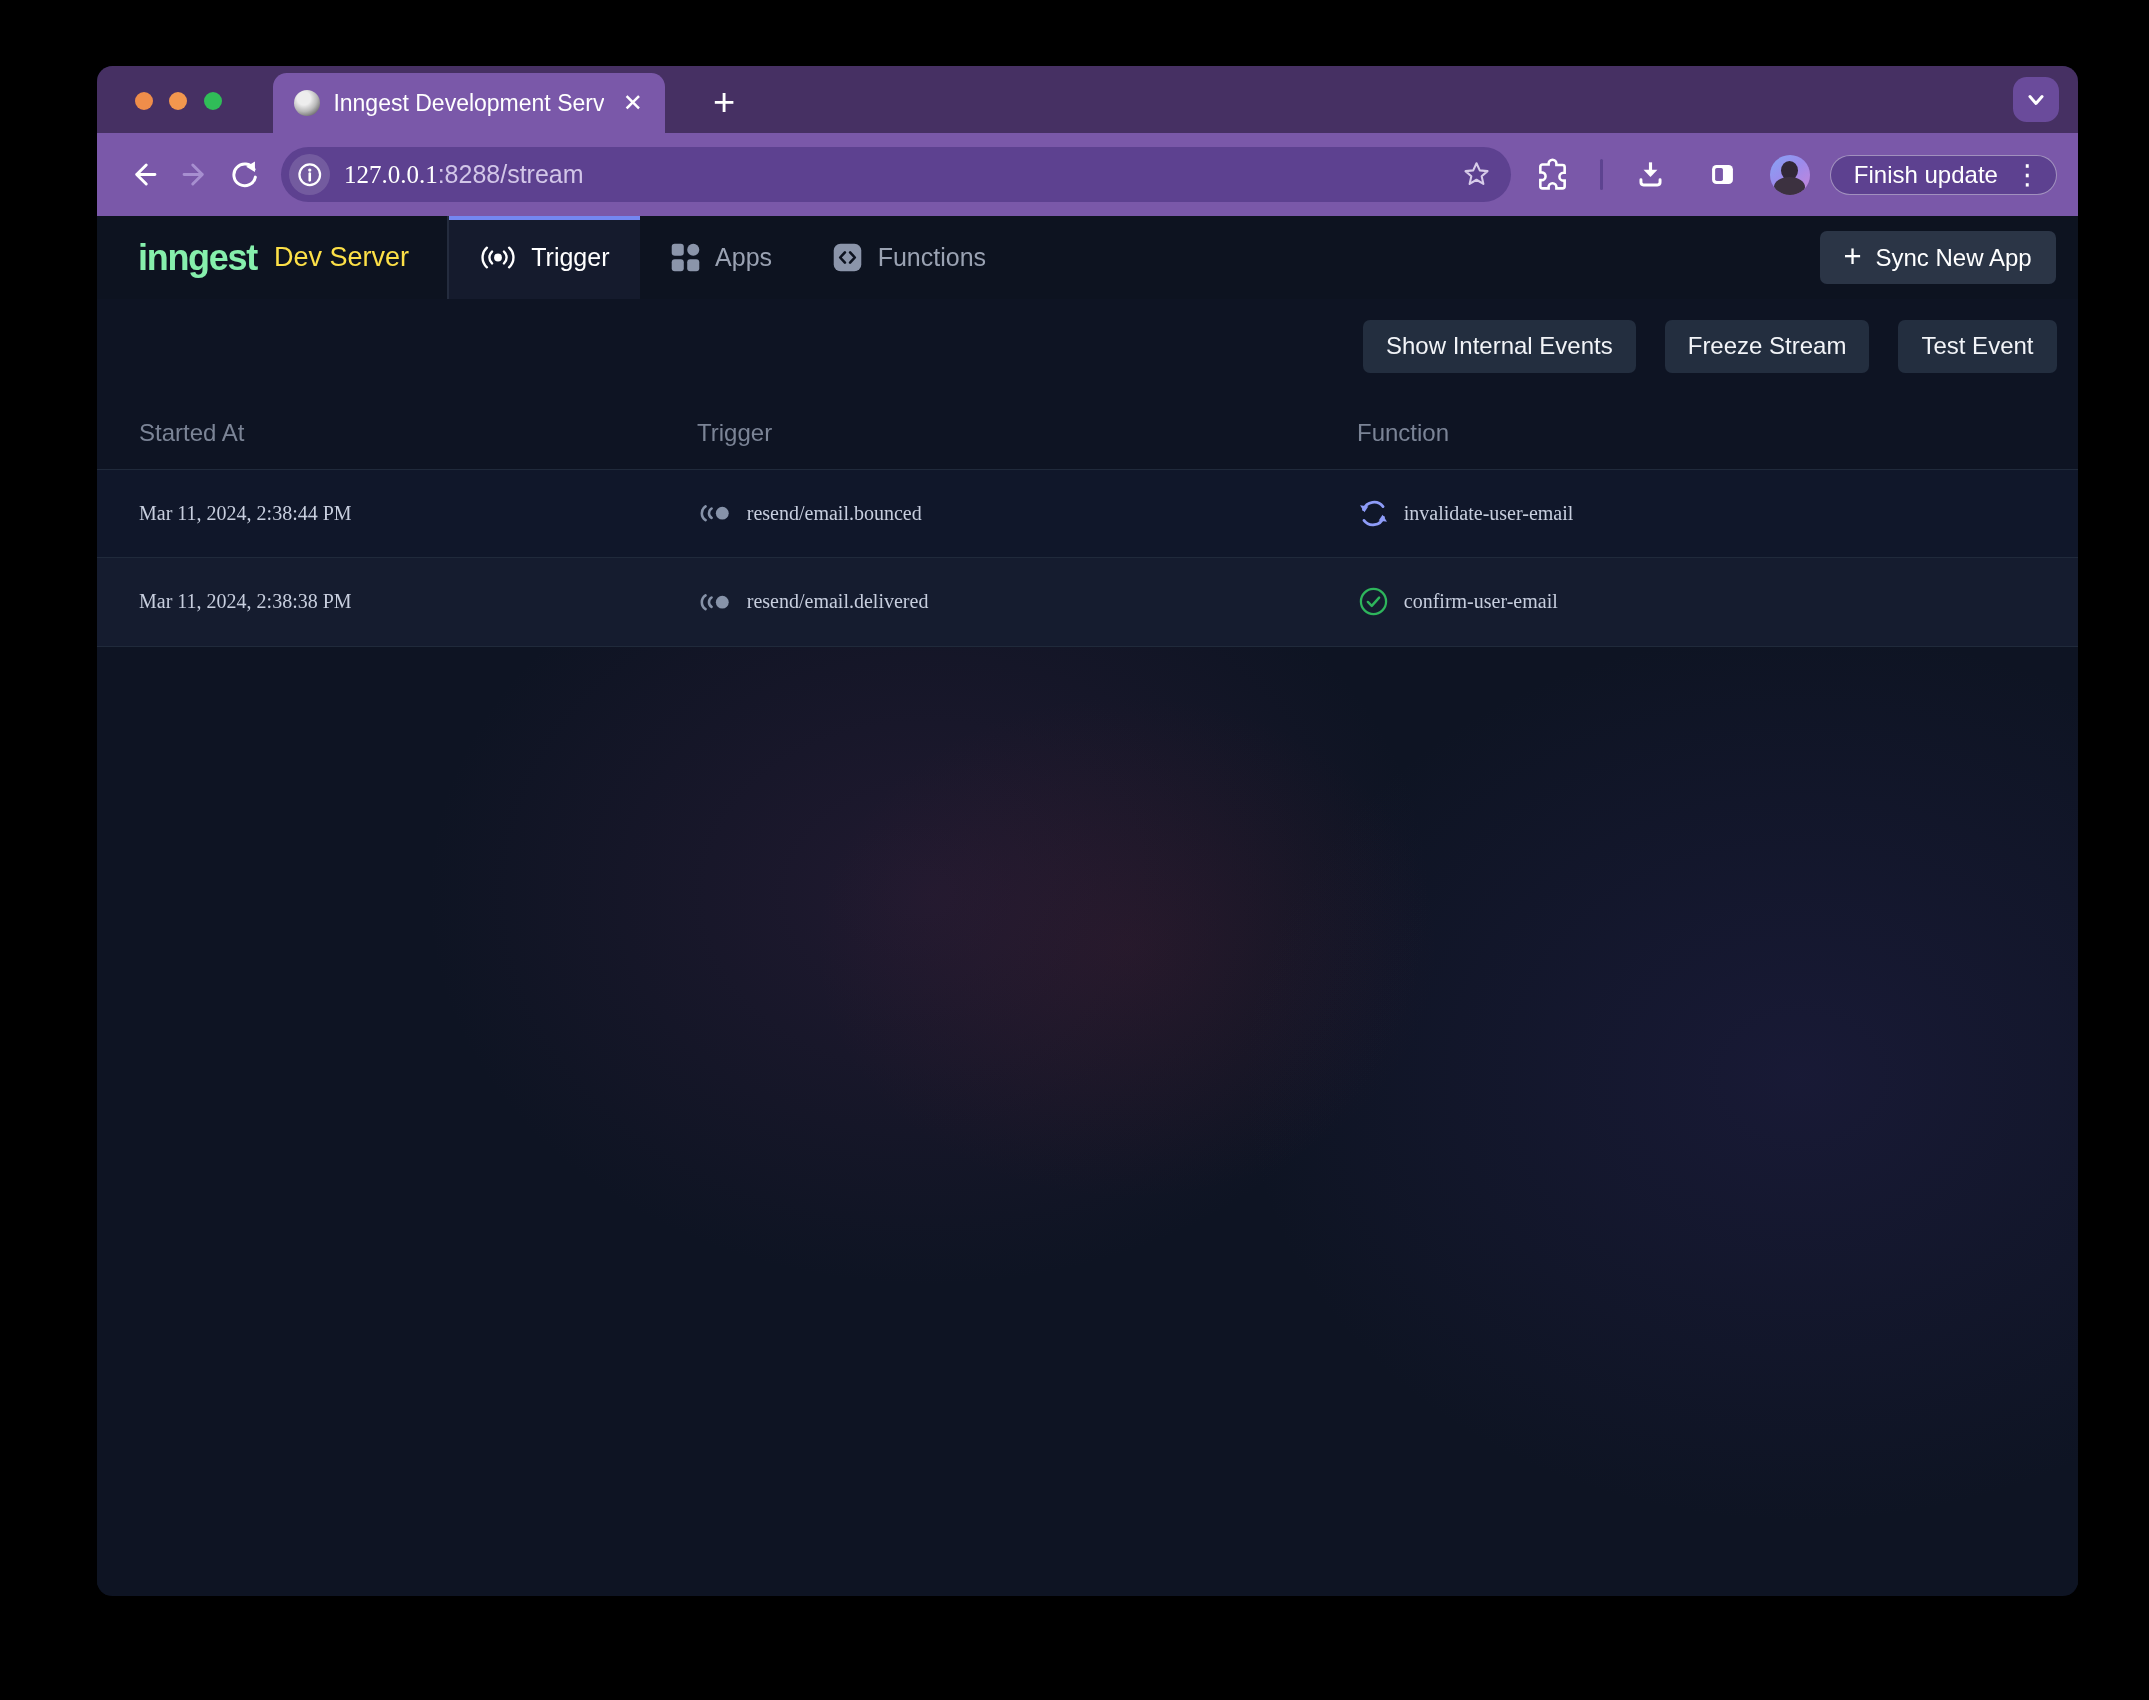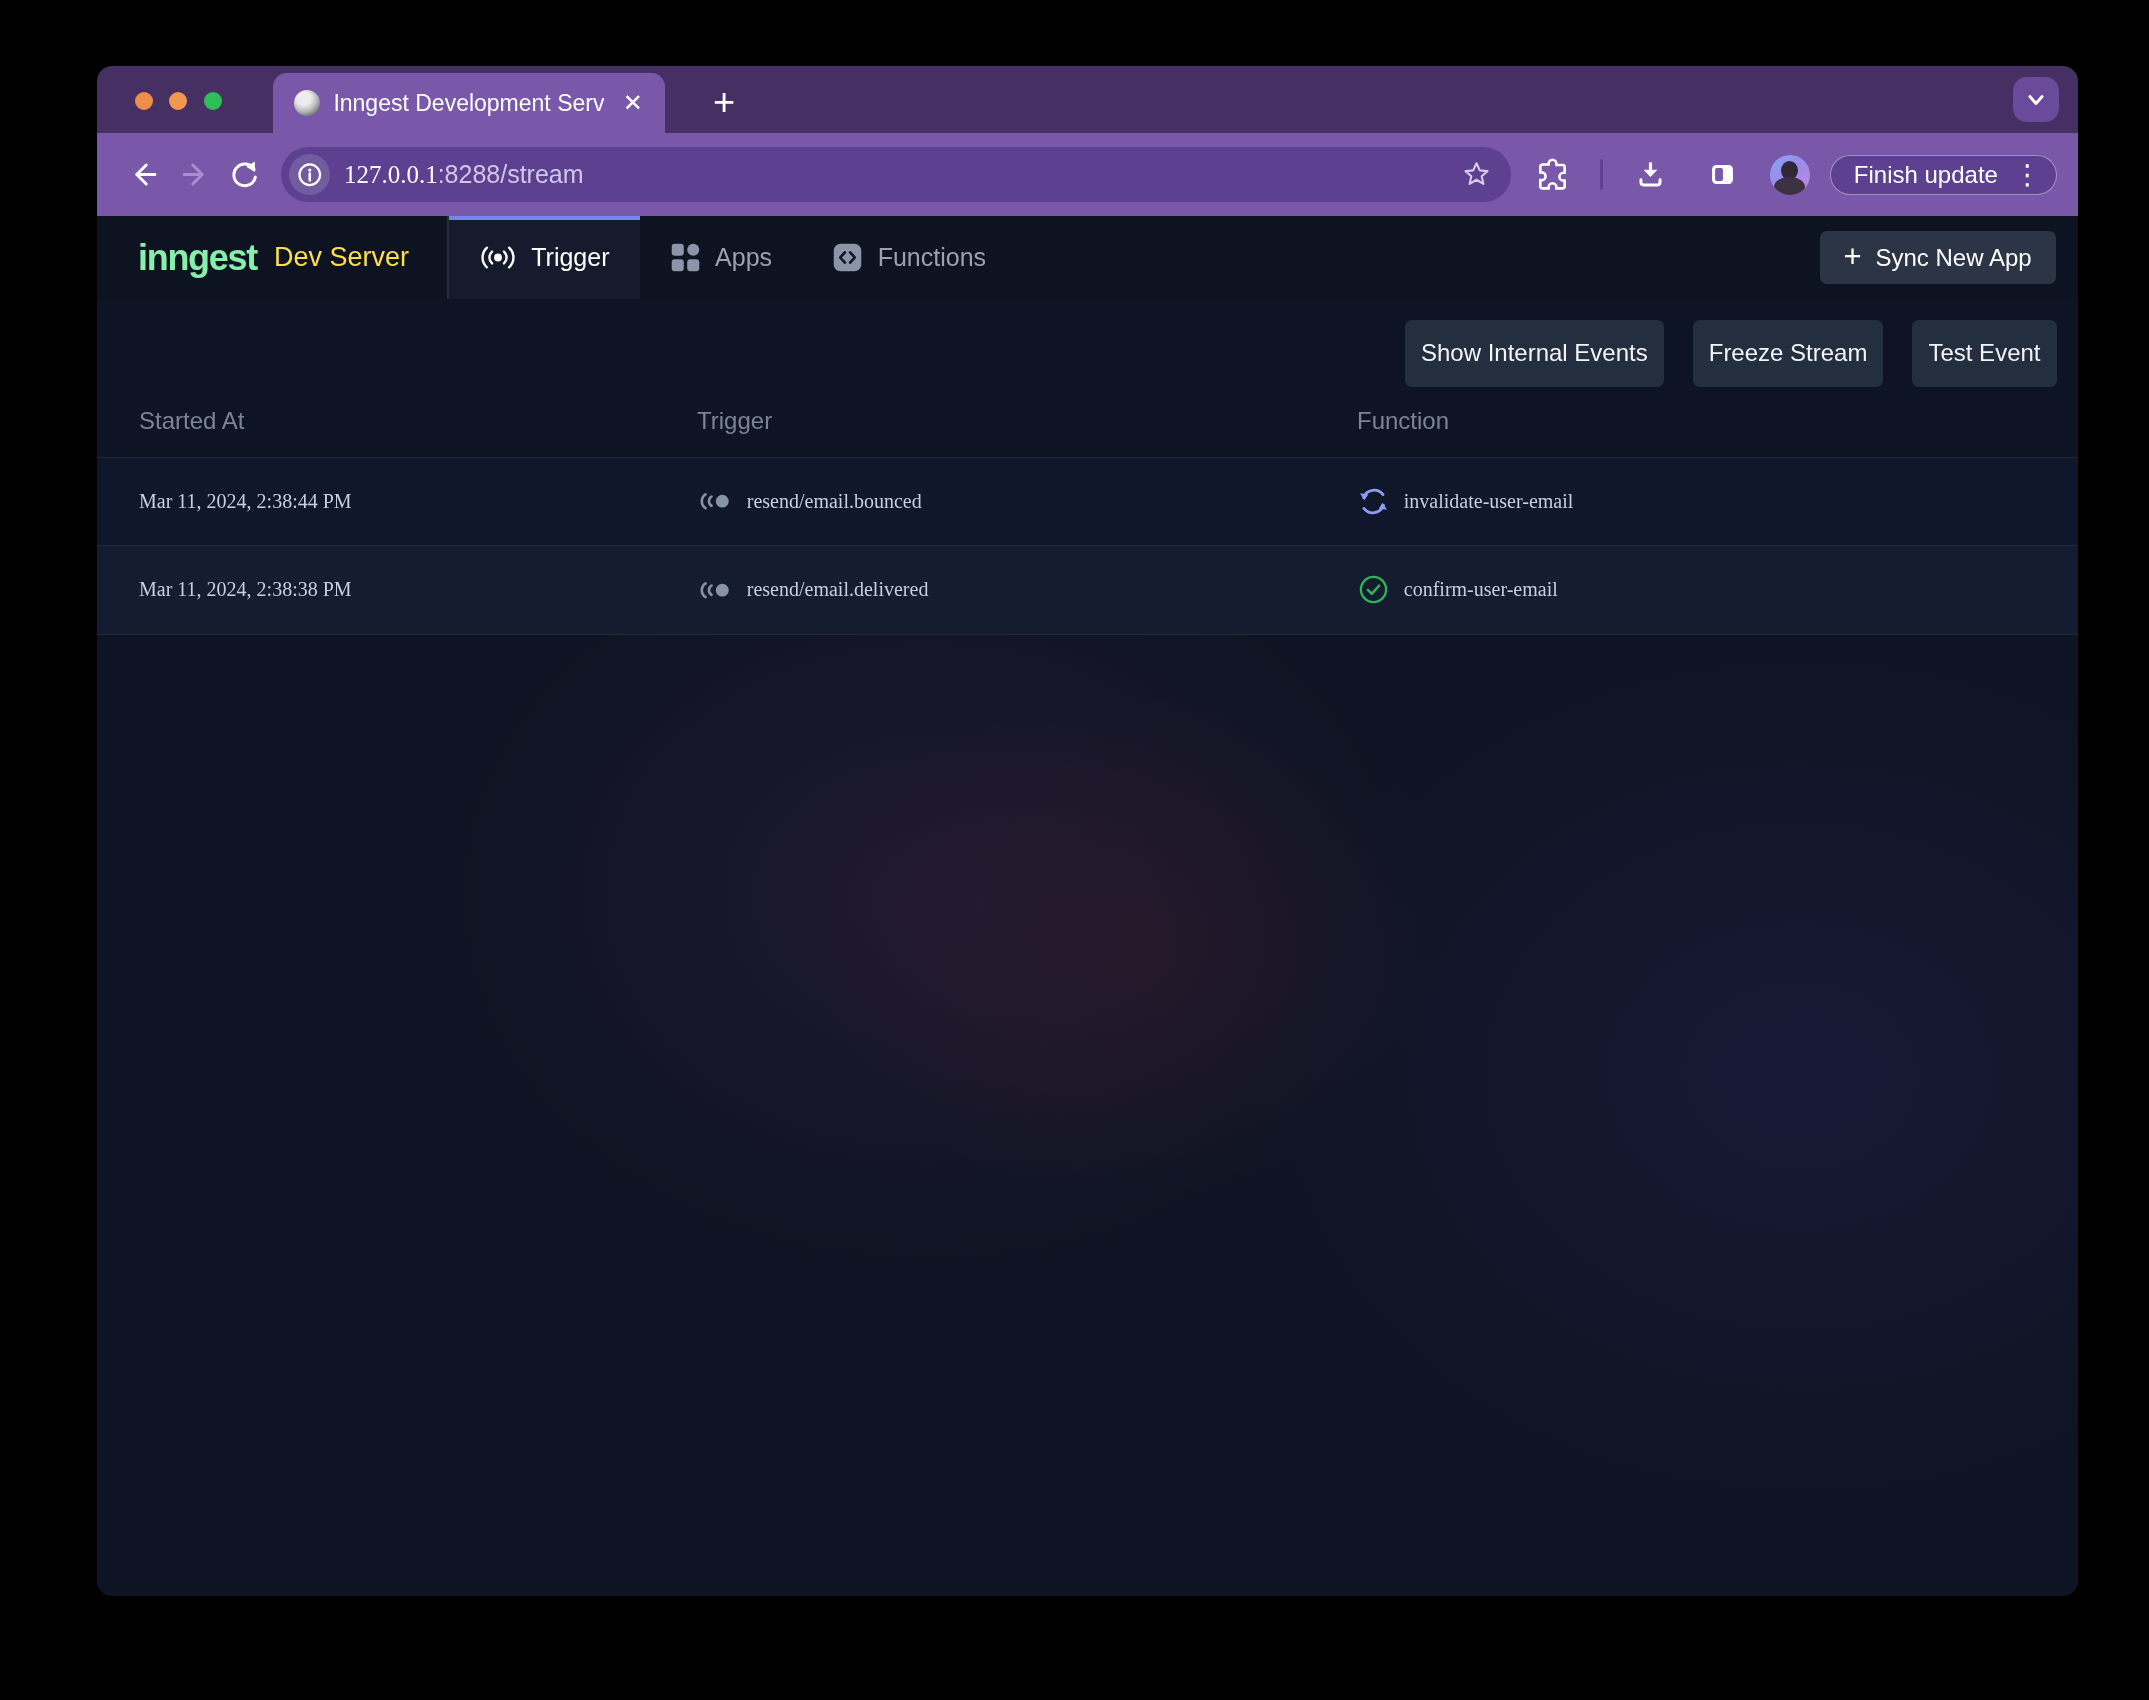--- a/index.html
+++ b/index.html
@@ -105,25 +105,25 @@
   .content {
     flex:1;
     background:
       radial-gradient(774px 602px at 42% 46%, rgba(96,44,92,.22), transparent 65%),
       radial-gradient(860px 688px at 86% 60%, rgba(66,48,128,.20), transparent 65%),
       radial-gradient(447px 361px at 52% 50%, rgba(150,40,48,.12), transparent 70%),
       #0e1423;
   }
   .actionrow { display:flex; justify-content:flex-end; gap:29px; padding:20.6px 21.5px 0 0; }
   .actionbtn {
-    height:67px; background:#232e3f; border-radius:6.9px; color:#f2f4f8; font-size:24px;
-    display:flex; align-items:center; padding:0 16px; white-space:nowrap;
-  }
-
-  .grid { margin-top:20px; }
+    height:53px; background:#232e3f; border-radius:6.9px; color:#f2f4f8; font-size:24px;
+    display:flex; align-items:center; padding:0 23px; white-space:nowrap;
+  }
+
+  .grid { margin-top:46px; }
   .gridrow { display:grid; grid-template-columns:558px 660px 1fr; align-items:center; }
   .gridheader { color:#7b8496; font-size:24px; padding-bottom:22.4px; }
   .cell { padding-left:42px; display:flex; align-items:center; gap:13.8px; min-width:0; }
   .row {
     height:89px; font-size:20px; color:#c7cede;
     border-bottom:0.9px solid #202a3b;
     font-family:Liberation Serif, serif;
   }
   .row.r0 { background:#10172a; border-top:0.9px solid #202a3b; }
   .row.r1 { background:#151c2f; }

